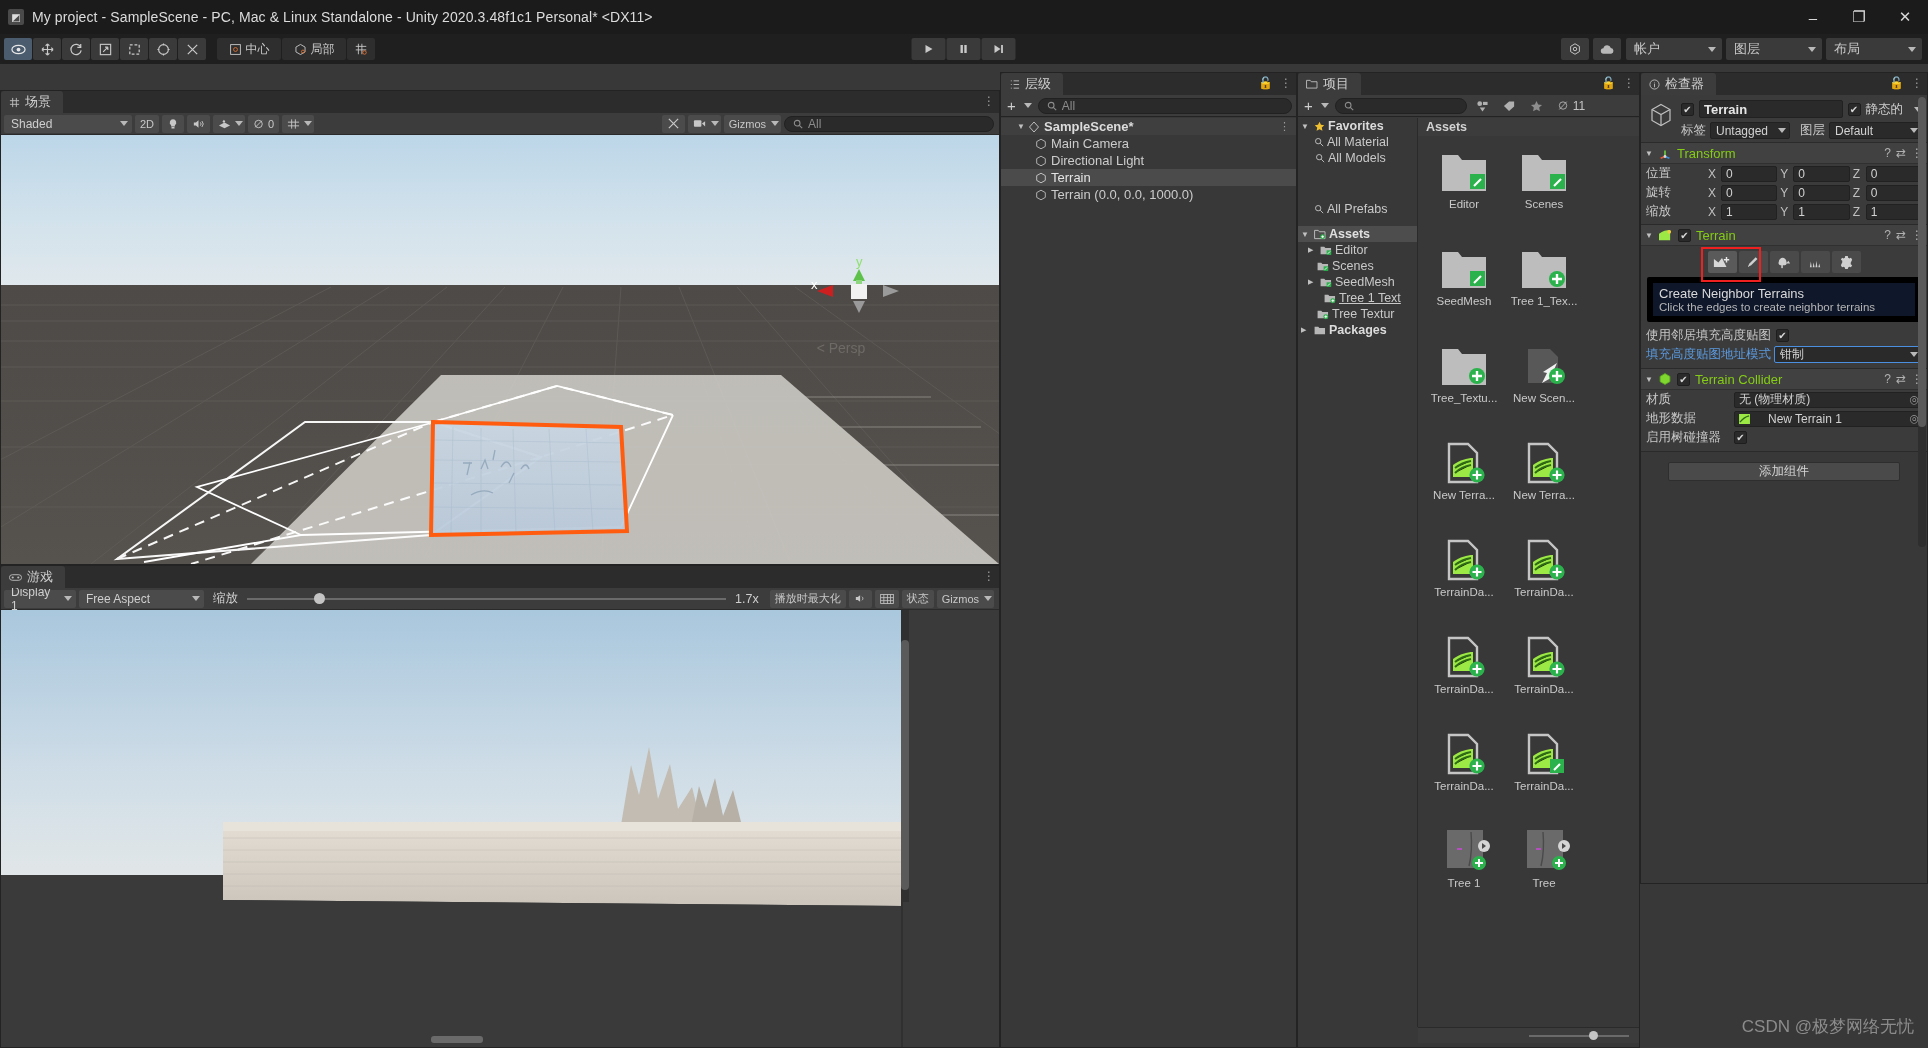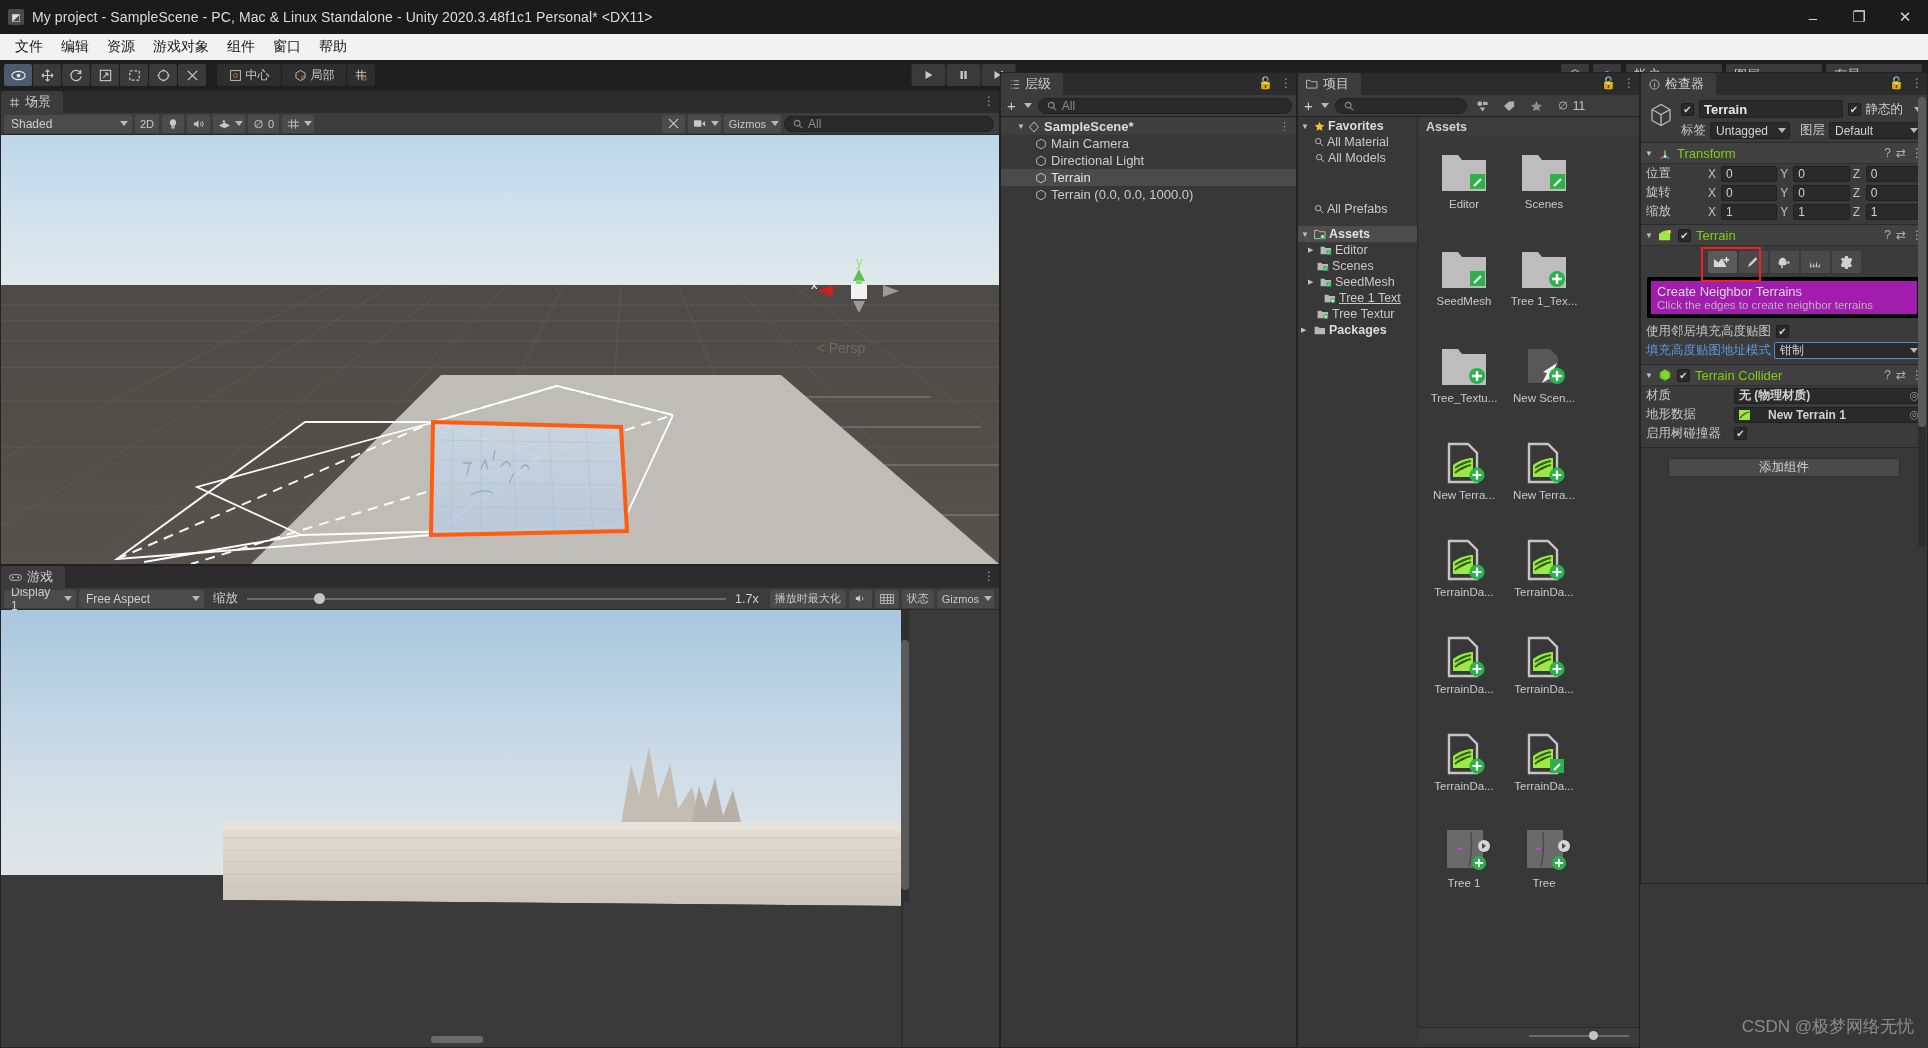--- a/index.html
+++ b/index.html
@@ -122,28 +122,28 @@
   .vec { display:flex; flex:1; gap:3px; align-items:center; }
   .vec .ax { width:10px; color:#c0c0c0; font-size:12px; }
   .vec .field { flex:1; }
   .cbx { width:13px; height:13px; background:#2a2a2a; border:1px solid #1e1e1e; border-radius:2px;
          display:flex; align-items:center; justify-content:center; color:#d8d8d8; font-size:10px; }
   .dropfield { background:#2a2a2a; border:1px solid #212121; border-radius:2px; height:17px;
                display:flex; align-items:center; justify-content:space-between; padding:0 3px 0 5px;
                font-size:12px; color:#d2d2d2; }
   .objfield { background:#2a2a2a; border:1px solid #212121; border-radius:2px; height:16px;
               display:flex; align-items:center; justify-content:space-between; padding:0 2px 0 4px;
-              font-size:12px; color:#d2d2d2;font-weight:bold; }
+              font-size:12px; color:#d2d2d2; }
 
   .terrain-tools { display:flex; gap:2px; justify-content:center; padding:5px 0 4px 0; }
   .ttool { width:29px; height:22px; background:#4a4a4a; border-radius:2px; display:flex;
            align-items:center; justify-content:center; }
   .ttool.on { background:#5a5a5a; }
   .redbox { position:absolute; border:2px solid #f02020; pointer-events:none; }
-  .helpbox { margin:0 6px 4px 6px; background:#a21caf; border:4px solid #000000; border-radius:2px; padding:3px 6px; }
+  .helpbox { margin:0 6px 4px 6px; background:#0f172a; border:6px solid #000000; border-radius:2px; padding:3px 6px; }
   .helpbox .t1 { font-size:13px; color:#d9d9d9; }
   .helpbox .t2 { font-size:11.5px; color:#b5b5b5; }
 
   .addcomp { margin:10px auto 0 auto; width:232px; height:19px; background:#4a4a4a; border:1px solid #2e2e2e;
              border-radius:2px; display:flex; align-items:center; justify-content:center;
              font-size:12.5px; color:#d5d5d5; }
 
   .scrollbar-v { position:absolute; right:1px; width:8px; background:#2e2e2e; border-radius:4px; }
   .scroll-thumb { background:#5a5a5a; border-radius:4px; width:100%; }
 
@@ -157,29 +157,20 @@
   <div class="titlebar">
     <div class="tb-icon">◩</div>
     <div class="tb-title">My project - SampleScene - PC, Mac &amp; Linux Standalone - Unity 2020.3.48f1c1 Personal* &lt;DX11&gt;</div>
     <div class="win-btns">
       <div class="win-btn">–</div>
       <div class="win-btn">❐</div>
       <div class="win-btn close">✕</div>
     </div>
   </div>
 
-  <div class="menubar">
-    <div class="mi">文件</div>
-    <div class="mi">编辑</div>
-    <div class="mi">资源</div>
-    <div class="mi">游戏对象</div>
-    <div class="mi">组件</div>
-    <div class="mi">窗口</div>
-    <div class="mi">帮助</div>
-  </div>
 
   <div class="maintoolbar">
     <div class="tb-group">
       <div class="tbtn active">
         <svg width="15" height="15" viewBox="0 0 16 16">
             <ellipse cx="8" cy="8" rx="7" ry="4.4" fill="none" stroke="#e6e6e6" stroke-width="1.3"></ellipse>
             <circle cx="8" cy="8" r="2" fill="#e6e6e6"></circle>
           </svg>
       </div>
       <div class="tbtn">

